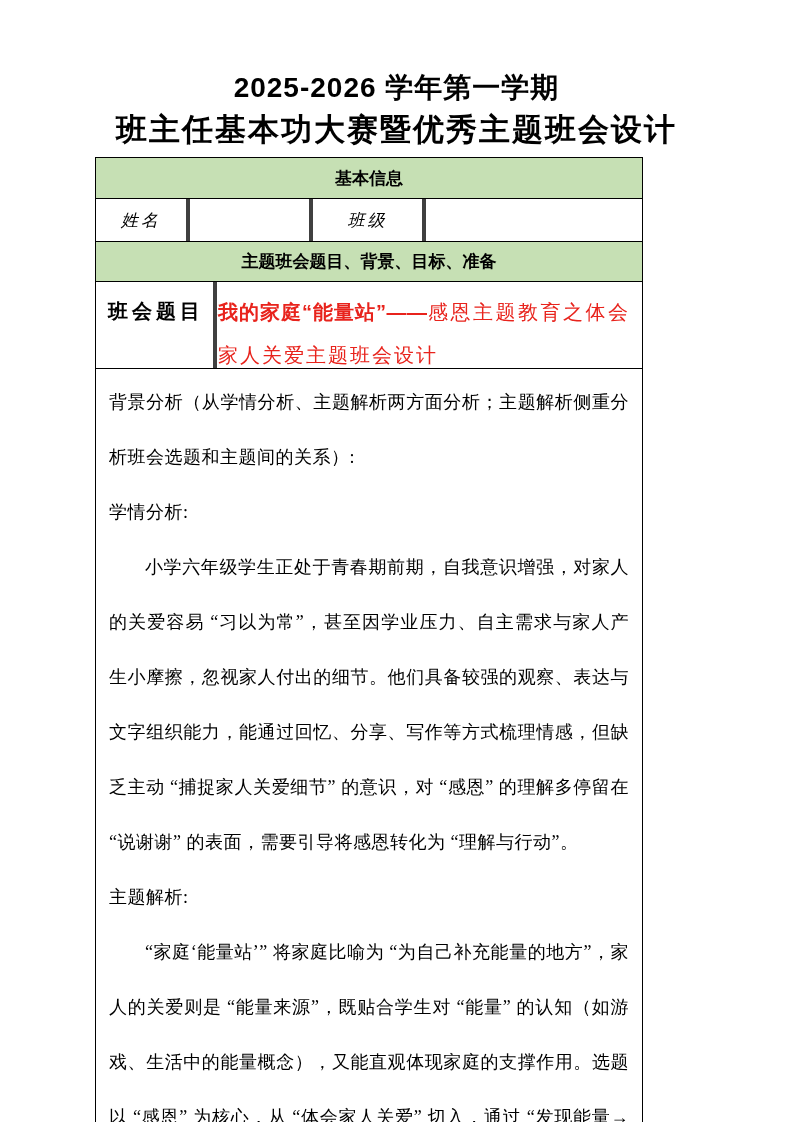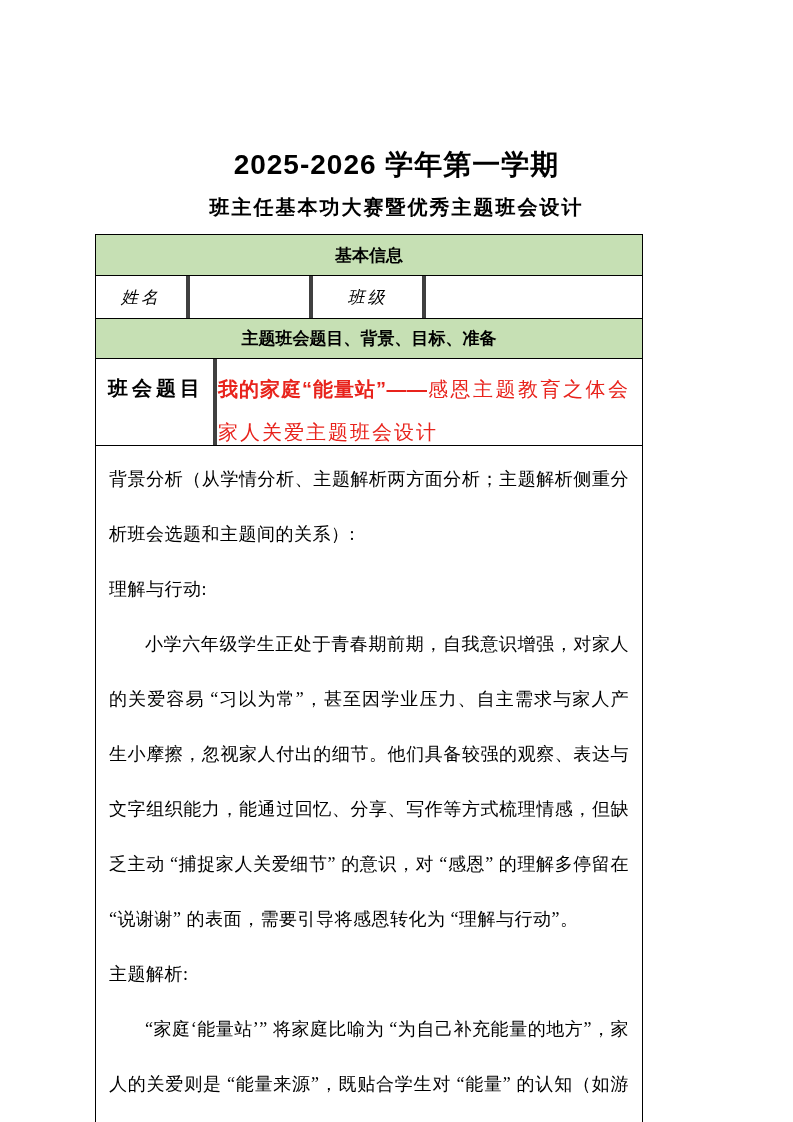--- a/index.html
+++ b/index.html
@@ -8,34 +8,33 @@
     width: 793px; height: 1122px;
     font-family: "Liberation Serif", serif;
     color: #000;
     position: relative;
     overflow: hidden;
   }
   .page { width: 793px; height: 1122px; background: #fff; }
 
   
   .doc-title-1 {
-    padding-top: 106px;
+    padding-top: 68px;
     text-align: center;
     font-family: "Liberation Sans", sans-serif;
     font-weight: bold;
     font-size: 28px;
     line-height: 40px;
     letter-spacing: 1px;
-    margin-top: 39px;
   }
   .doc-title-2 {
     text-align: center;
     font-family: "Liberation Sans", sans-serif;
     font-weight: bold;
-    font-size: 20px;
+    font-size: 31px;
     line-height: 44px;
     letter-spacing: 2px;
   }
 
   
   .doc-table {
     margin: 5px 0 0 95px;
     width: 548px;
     border: 1px solid #000;
   }
@@ -133,21 +132,21 @@
     <div class="t-row title-row">
       <div class="t-cell first title-label">班会题目</div>
       <div class="t-cell title-value">
         <span class="bold-part">我的家庭“能量站”——</span><span class="kai-part">感恩主题教育之体会家人关爱主题班会设计</span>
       </div>
     </div>
 
     <div class="t-row">
       <div class="t-cell first analysis-cell">
         <p>背景分析（从学情分析、主题解析两方面分析；主题解析侧重分析班会选题和主题间的关系）:</p>
-        <p>理解与行动:</p>
+        <p>学情分析:</p>
         <p class="indent">小学六年级学生正处于青春期前期，自我意识增强，对家人的关爱容易 “习以为常”，甚至因学业压力、自主需求与家人产生小摩擦，忽视家人付出的细节。他们具备较强的观察、表达与文字组织能力，能通过回忆、分享、写作等方式梳理情感，但缺乏主动 “捕捉家人关爱细节” 的意识，对 “感恩” 的理解多停留在 “说谢谢” 的表面，需要引导将感恩转化为 “理解与行动”。</p>
         <p>主题解析:</p>
         <p class="indent">“家庭‘能量站’” 将家庭比喻为 “为自己补充能量的地方”，家人的关爱则是 “能量来源”，既贴合学生对 “能量” 的认知（如游戏、生活中的能量概念），又能直观体现家庭的支撑作用。选题以 “感恩” 为核心，从 “体会家人关爱” 切入，通过 “发现能量→记录能量→传递能量”</p>
       </div>
     </div>
 
   </div>
 </div>
 
 </body></html>

